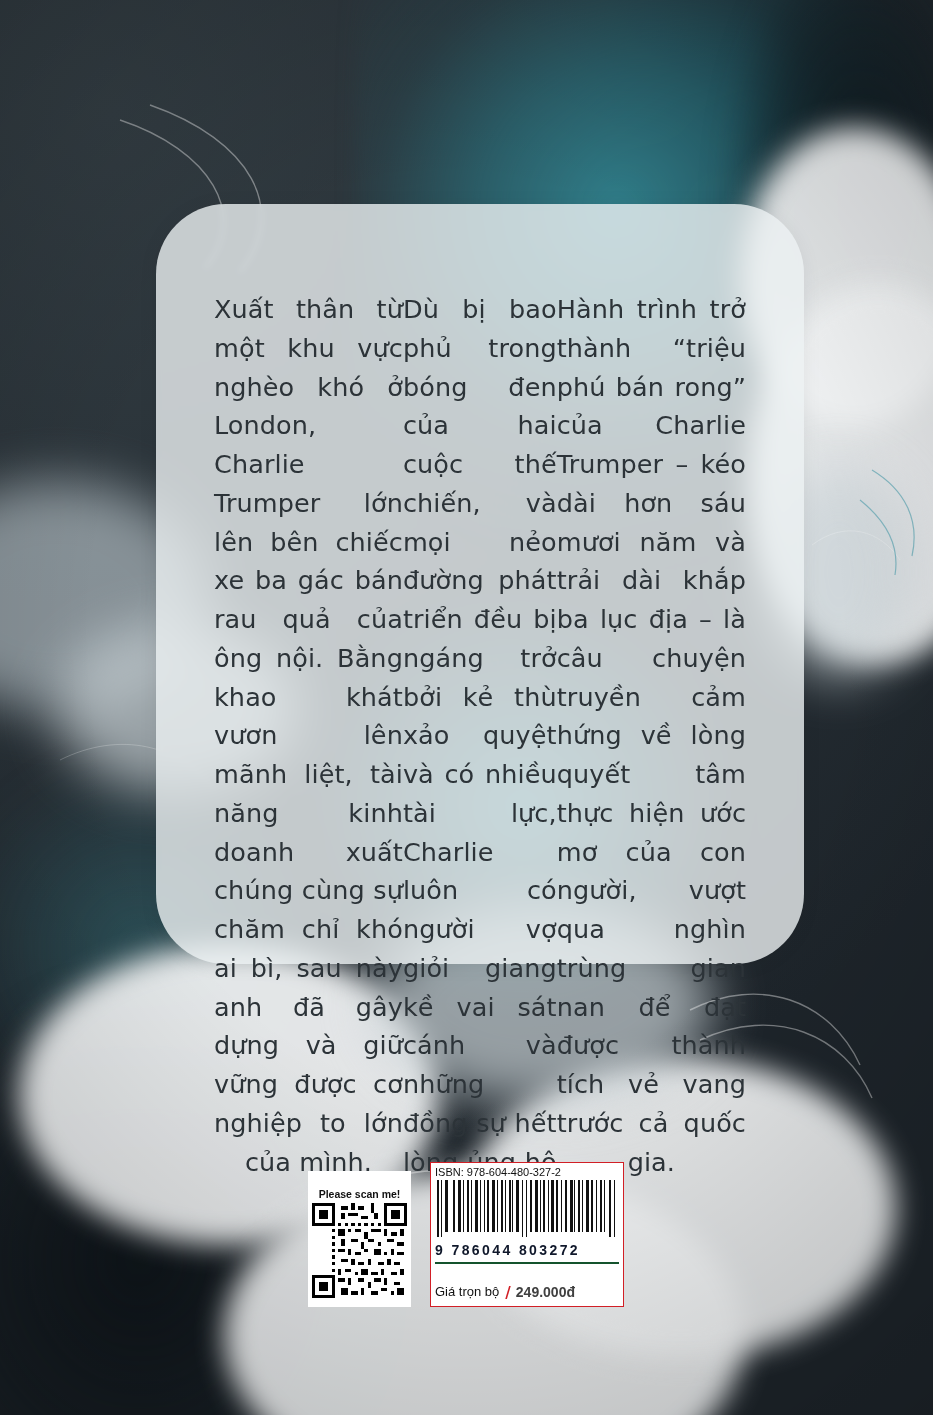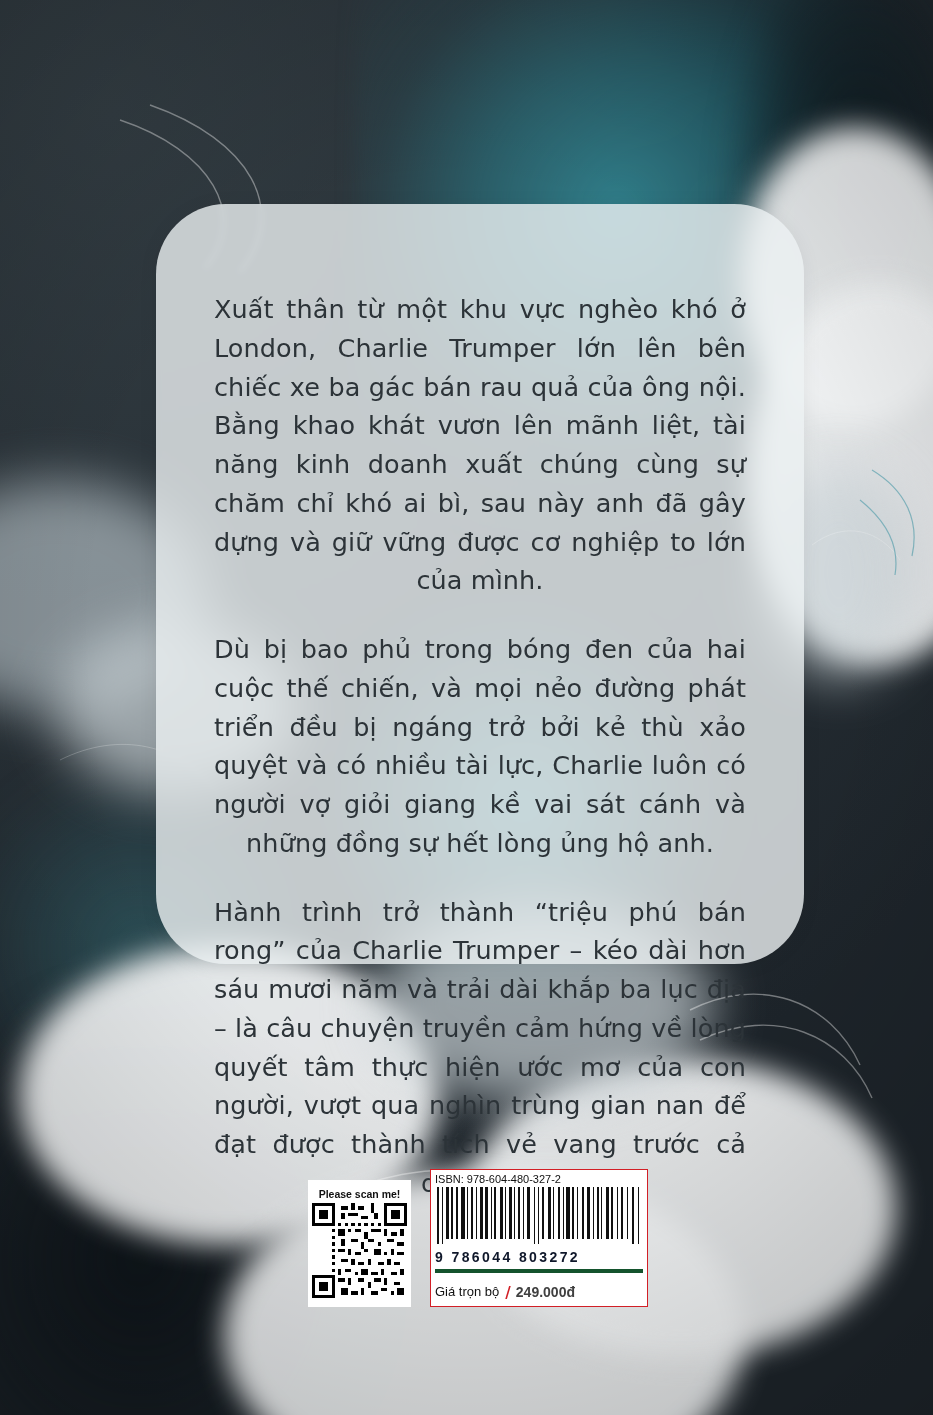--- a/index.html
+++ b/index.html
@@ -113,21 +113,21 @@
     top: 204px;
     width: 648px;
     height: 760px;
     border-radius: 70px;
     background: rgba(236,241,243,0.80);
     backdrop-filter: blur(3px);
     box-shadow: 0 2px 20px rgba(0,0,0,0.06);
     box-sizing: border-box;
     padding: 86px 58px;
     display: flex;
-    flex-direction: column;
+    flex-direction: row;
     justify-content: flex-start;
   }
   .blurb-p {
     margin: 0 0 30px 0;
     font-size: 25.5px;
     line-height: 1.52;
     color: #2c3338;
     text-align: justify;
     text-align-last: center;
     font-family: "DejaVu Sans", sans-serif;
@@ -140,40 +140,40 @@
     position: absolute;
     left: 308px;
     bottom: 108px;
     display: flex;
     align-items: flex-end;
   }
 
   .qr-block {
     width: 103px;
     background: #ffffff;
-    padding: 8px 4px 5px 4px;
+    padding: 17px 4px 5px 4px;
     box-sizing: border-box;
     text-align: center;
   }
   .qr-caption {
     font-size: 10.5px;
     font-weight: bold;
     color: #111;
     margin-bottom: 3px;
     font-family: "Liberation Sans", sans-serif;
     white-space: nowrap;
   }
   .qr-img {
     width: 95px;
     height: 95px;
     margin: 0 auto;
   }
 
   .barcode-block {
-    width: 218px;
+    width: 194px;
     margin-left: 19px;
     background: #ffffff;
     border: 1px solid #d21f26;
     box-sizing: border-box;
     padding: 3px 4px 4px 4px;
   }
   .isbn-text {
     font-size: 11px;
     color: #111;
     font-family: "Liberation Sans", sans-serif;
@@ -192,22 +192,22 @@
     letter-spacing: 2.4px;
     color: #0f172a;
     font-family: "Liberation Sans", sans-serif;
     margin-top: 1px;
     white-space: nowrap;
   }
   .price-row {
     display: flex;
     align-items: stretch;
     margin-top: 4px;
-    border-top: 4px solid #14532d;
-    padding-top: 11px;
+    border-top: 2px solid #14532d;
+    padding-top: 20px;
   }
   .price-label {
     font-size: 13px;
     color: #111;
     font-family: "Liberation Sans", sans-serif;
     padding-right: 6px;
     white-space: nowrap;
   }
   .price-slash {
     color: #d21f26;

